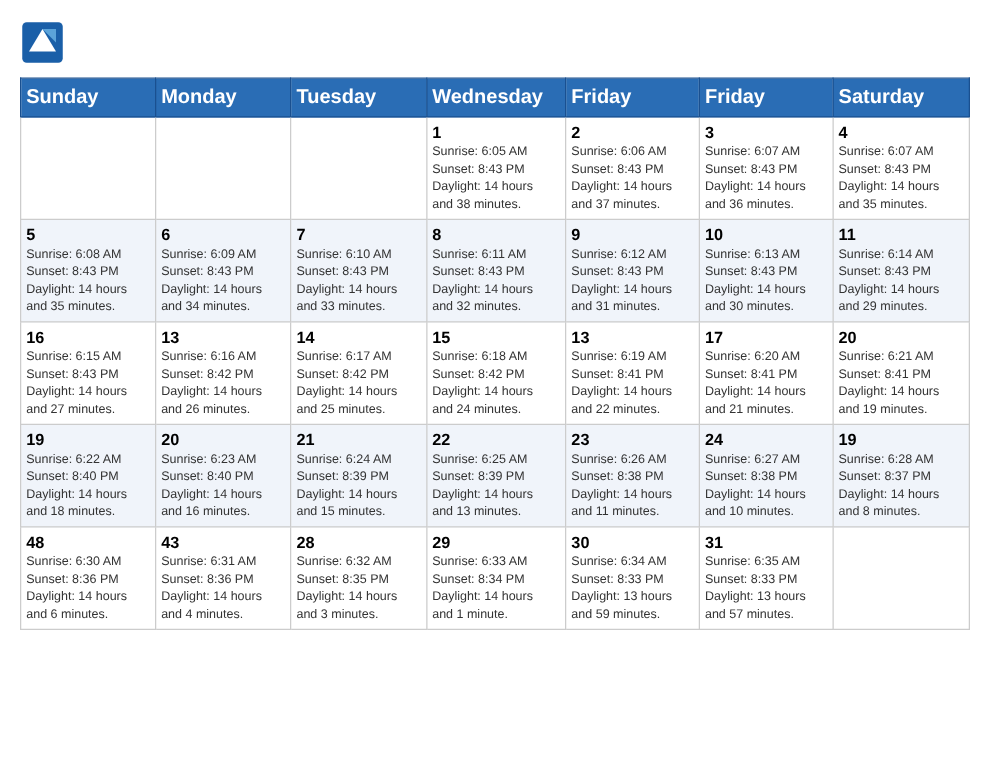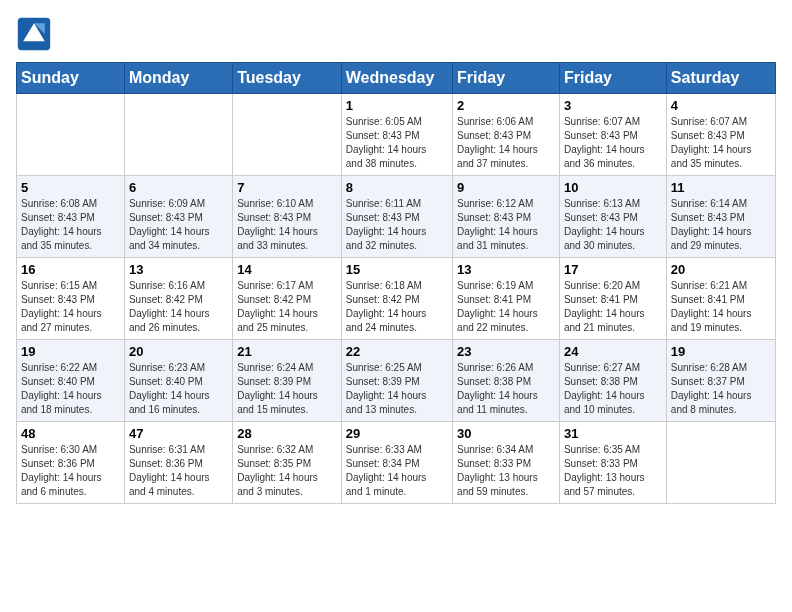--- a/index.html
+++ b/index.html
@@ -235,21 +235,21 @@
           <span class="day-num">19</span>
           <div class="day-info">Sunrise: 6:28 AM<br>Sunset: 8:37 PM<br>Daylight: 14 hours<br>and 8 minutes.</div>
         </td>
       </tr>
       <tr>
         <td>
           <span class="day-num">48</span>
           <div class="day-info">Sunrise: 6:30 AM<br>Sunset: 8:36 PM<br>Daylight: 14 hours<br>and 6 minutes.</div>
         </td>
         <td>
-          <span class="day-num">47</span>
+          <span class="day-num">43</span>
           <div class="day-info">Sunrise: 6:31 AM<br>Sunset: 8:36 PM<br>Daylight: 14 hours<br>and 4 minutes.</div>
         </td>
         <td>
           <span class="day-num">28</span>
           <div class="day-info">Sunrise: 6:32 AM<br>Sunset: 8:35 PM<br>Daylight: 14 hours<br>and 3 minutes.</div>
         </td>
         <td>
           <span class="day-num">29</span>
           <div class="day-info">Sunrise: 6:33 AM<br>Sunset: 8:34 PM<br>Daylight: 14 hours<br>and 1 minute.</div>
         </td>

